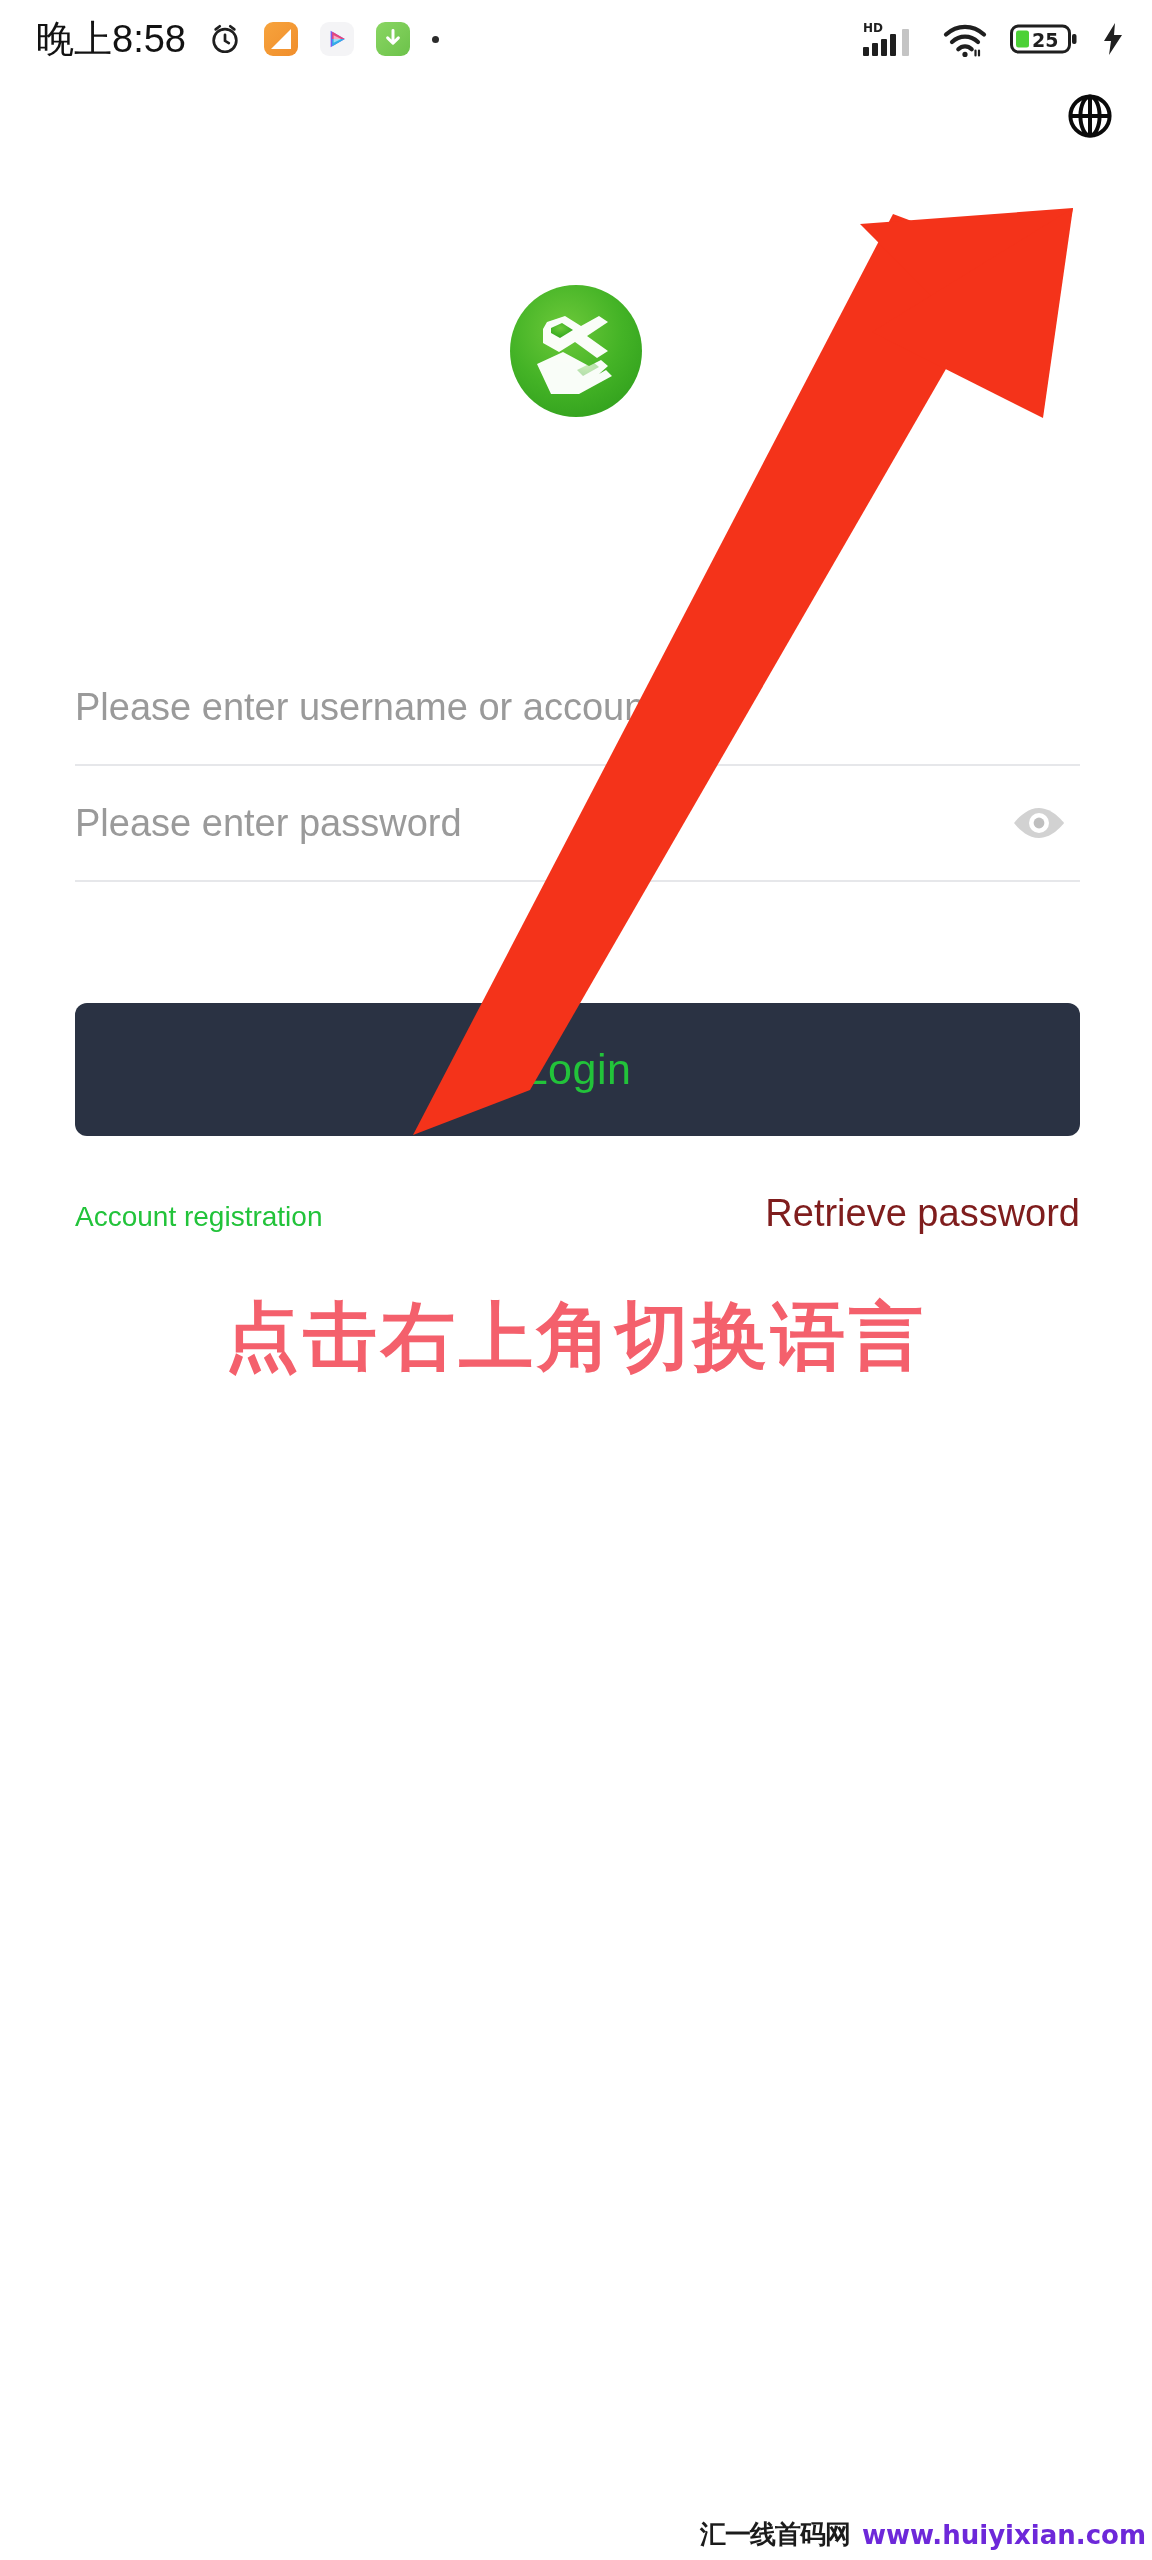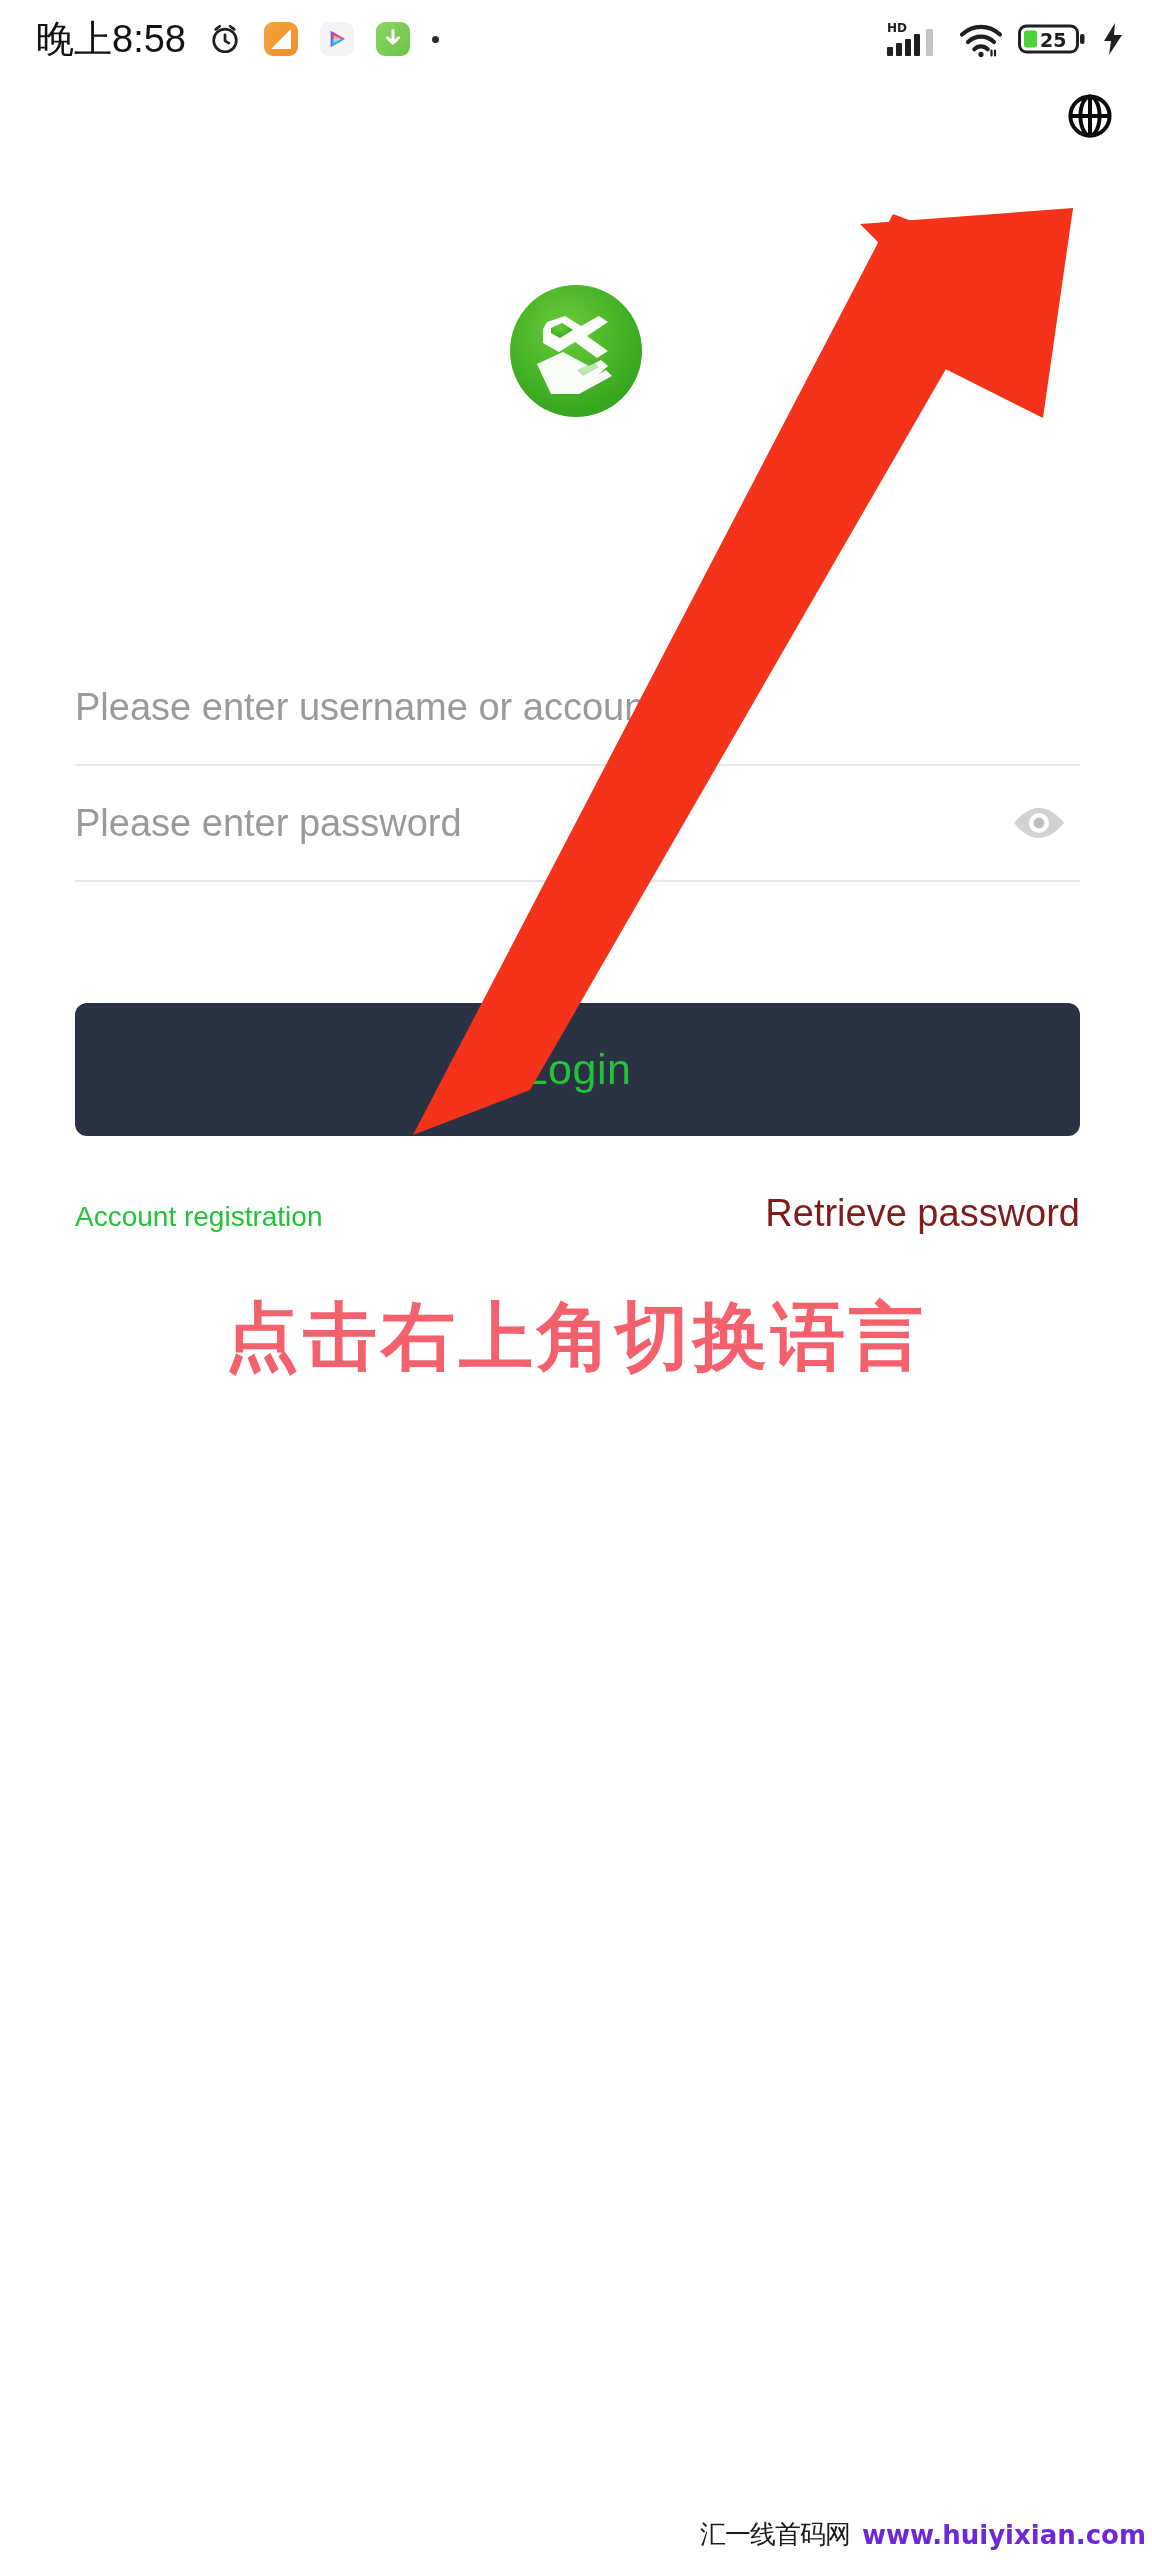--- a/index.html
+++ b/index.html
@@ -29,21 +29,21 @@
   }
   .sb-left { display: flex; align-items: center; gap: 22px; }
   .sb-time {
     font-size: 38px;
     color: #121212;
     font-weight: 500;
     letter-spacing: 0px;
     line-height: 1;
     white-space: nowrap;
   }
-  .sb-right { display: flex; align-items: center; gap: 14px; }
+  .sb-right { display: flex; align-items: center; gap: 22px; }
 
   .ico { display: block; }
 
   .app-badge {
     width: 34px; height: 34px;
     border-radius: 9px;
     display: block;
   }
   .app-note { background: linear-gradient(135deg,#f7a33c,#f08e2c); position: relative; }
   .app-note::after {
@@ -186,21 +186,21 @@
     position: absolute;
     right: 6px;
     bottom: 8px;
     display: flex;
     align-items: center;
     gap: 12px;
     font-family: "DejaVu Sans", "Liberation Sans", sans-serif;
   }
   #watermark .wm-cn {
     font-size: 26px;
-    font-weight: normal;
+    font-weight: bold;
     color: #1b1b1b;
     letter-spacing: -1px;
   }
   #watermark .wm-url {
     font-size: 26px;
     font-weight: bold;
     color: #6d28d9;
     letter-spacing: 0px;
   }
 </style>

